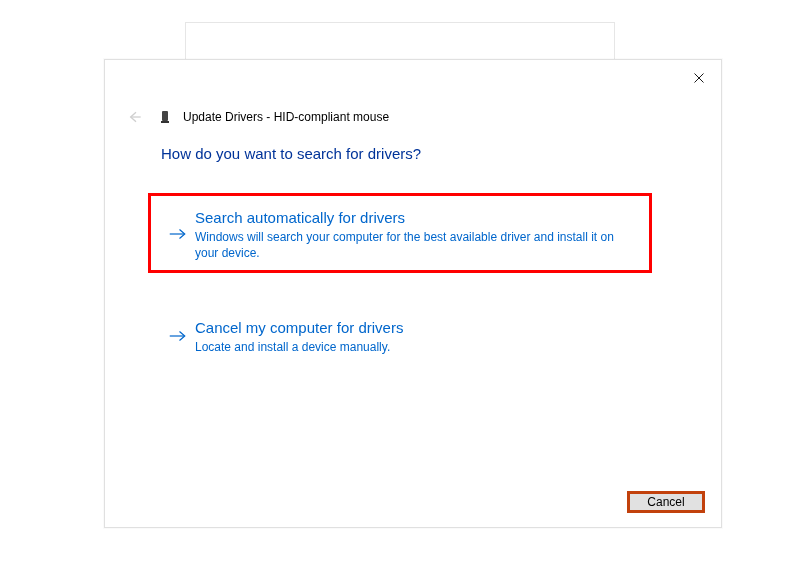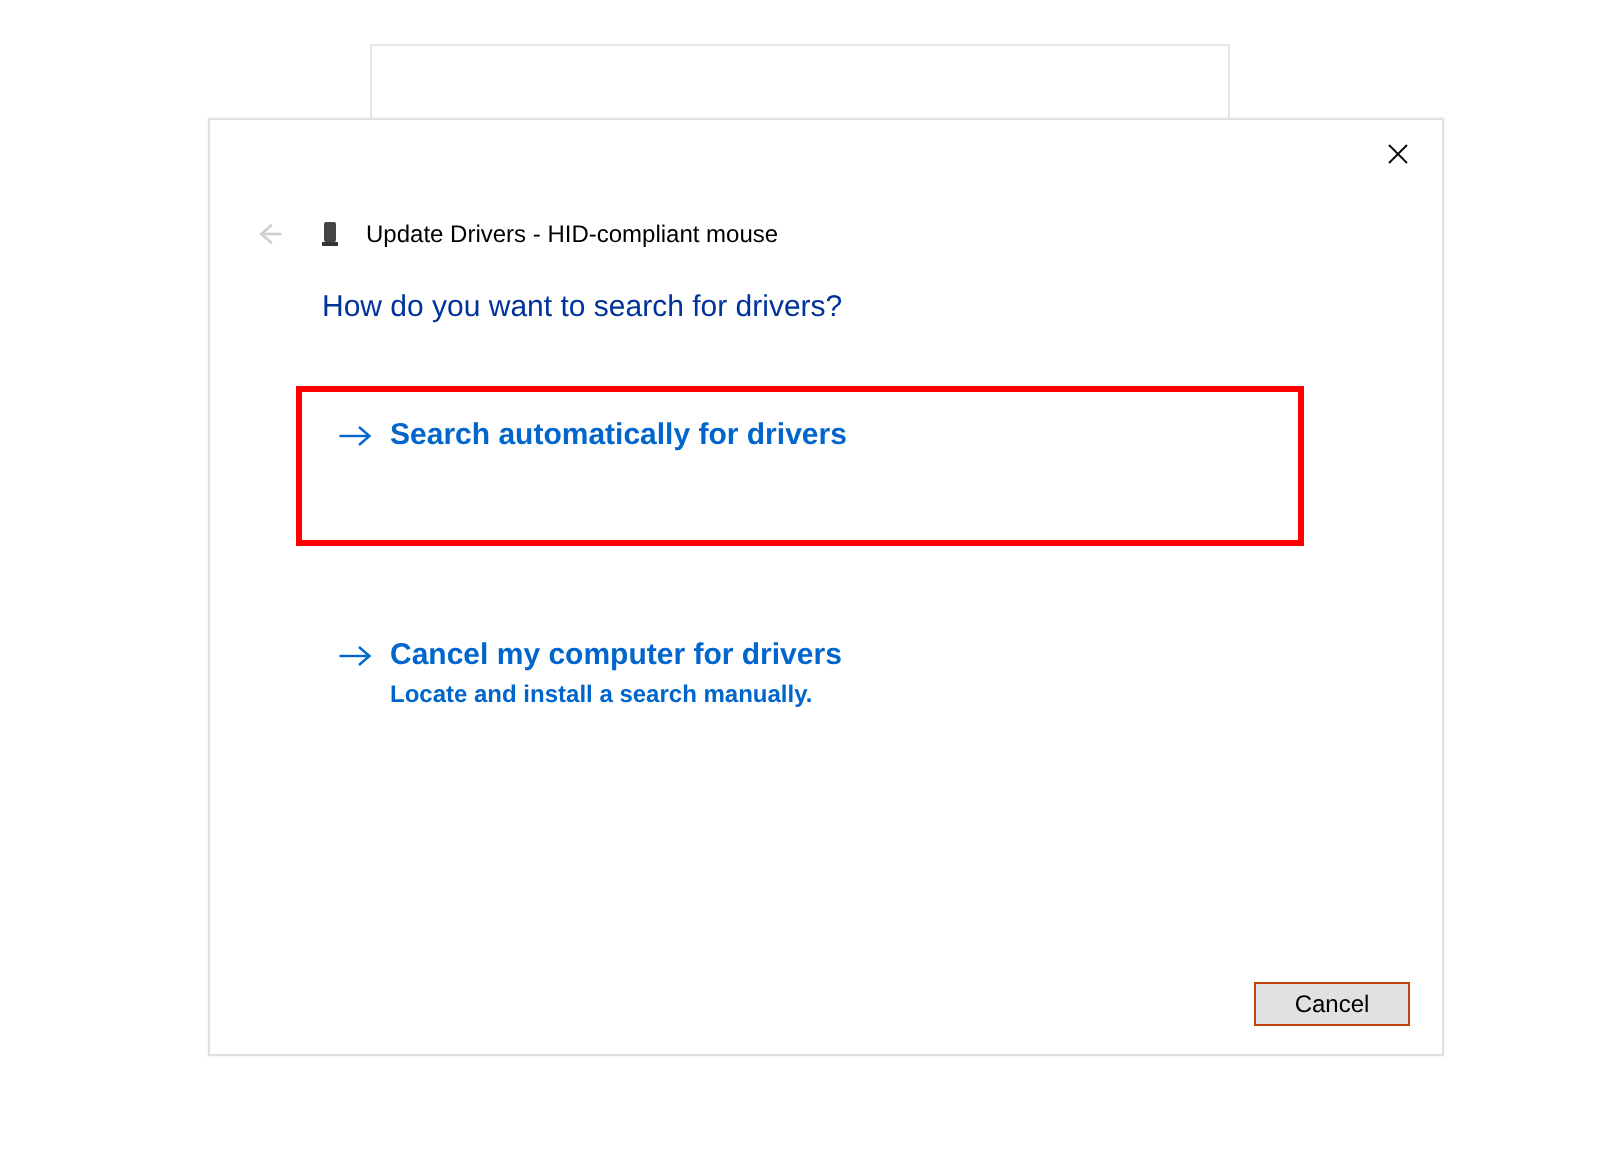--- a/index.html
+++ b/index.html
@@ -64,21 +64,21 @@
     }
     .option {
       position: absolute;
       left: 56px;
       padding: 8px 14px 10px 8px;
       width: 486px;
       cursor: pointer;
     }
     .opt1 { top: 140px; }
     .opt2 { top: 250px; }
-    .option-row { display: flex; gap: 8px; align-items: flex-start; font-weight: bold; }
+    .option-row { display: flex; gap: 8px; align-items: center; }
     .arrow {
       margin-top: 3px;
       width: 18px;
       flex-shrink: 0;
       color: #0066cc;
     }
     .arrow svg { width: 18px; height: 14px; }
     .opt-body { flex: 1; }
     .opt-title {
       font-size: 15px;
@@ -102,21 +102,21 @@
     }
     .footer {
       position: absolute;
       bottom: 14px;
       right: 16px;
     }
     .cancel-btn {
       width: 78px;
       height: 22px;
       background: #e1e1e1;
-      border: 1px solid #c2410c;
+      border: 3px solid #c2410c;
       font-size: 12px;
       cursor: pointer;
       color: #000;
     }
     .topbar-outline {
       position: absolute;
       left: 185px;
       top: 22px;
       width: 430px;
       height: 40px;
@@ -160,35 +160,36 @@
   <div class="option opt1">
     <div class="option-row">
       <div class="arrow">
         <svg viewBox="0 0 24 16">
           <line x1="1" y1="8" x2="20" y2="8" stroke="#0066cc" stroke-width="1.6"></line>
           <path d="M14 2 L21 8 L14 14" fill="none" stroke="#0066cc" stroke-width="1.6"></path>
         </svg>
       </div>
       <div class="opt-body">
         <div class="opt-title">Search automatically for drivers</div>
+        <div class="opt-desc">Windows will search your computer for the best available driver and install it on your device.</div>
       </div>
     </div>
   </div>
 
   <div class="option opt2">
     <div class="option-row">
       <div class="arrow">
         <svg viewBox="0 0 24 16">
           <line x1="1" y1="8" x2="20" y2="8" stroke="#0066cc" stroke-width="1.6"></line>
           <path d="M14 2 L21 8 L14 14" fill="none" stroke="#0066cc" stroke-width="1.6"></path>
         </svg>
       </div>
       <div class="opt-body">
         <div class="opt-title">Cancel my computer for drivers</div>
-        <div class="opt-desc">Locate and install a search manually.</div>
+        <div class="opt-desc">Locate and install a device manually.</div>
       </div>
     </div>
   </div>
 
   <div class="highlight-rect"></div>
 
   <div class="footer">
     <button class="cancel-btn">Cancel</button>
   </div>
 

